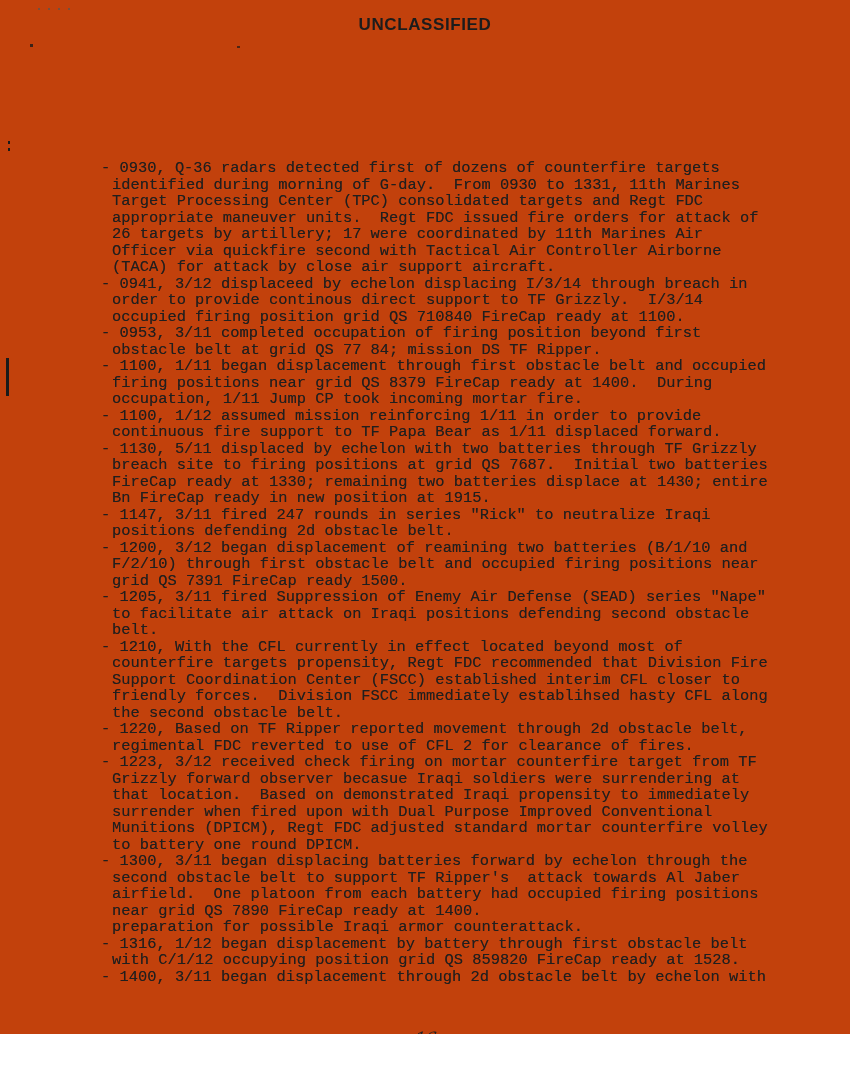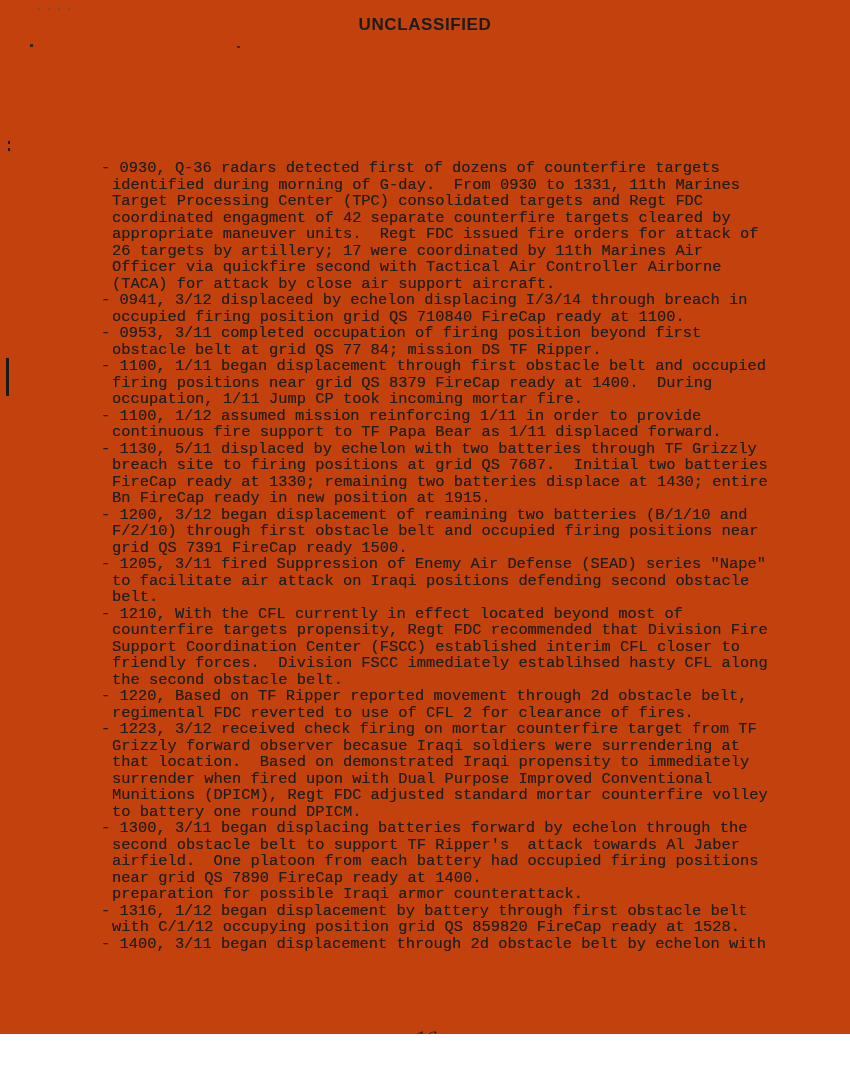--- a/index.html
+++ b/index.html
@@ -64,48 +64,52 @@
 
 <div class="page">
 
   <div class="classification top">UNCLASSIFIED</div>
 
   <div class="log">
       <div class="entry">
         <div class="line">- 0930, Q-36 radars detected first of dozens of counterfire targets</div>
         <div class="line cont">identified during morning of G-day.  From 0930 to 1331, 11th Marines</div>
         <div class="line cont">Target Processing Center (TPC) consolidated targets and Regt FDC</div>
-        <div class="line cont">coordinated engagment of 42 separate counterfire targets cleared by</div>
         <div class="line cont">appropriate maneuver units.  Regt FDC issued fire orders for attack of</div>
         <div class="line cont">26 targets by artillery; 17 were coordinated by 11th Marines Air</div>
         <div class="line cont">Officer via quickfire second with Tactical Air Controller Airborne</div>
         <div class="line cont">(TACA) for attack by close air support aircraft.</div>
       </div>
       <div class="entry">
         <div class="line">- 0941, 3/12 displaceed by echelon displacing I/3/14 through breach in</div>
+        <div class="line cont">order to provide continous direct support to TF Grizzly.  I/3/14</div>
         <div class="line cont">occupied firing position grid QS 710840 FireCap ready at 1100.</div>
       </div>
       <div class="entry">
         <div class="line">- 0953, 3/11 completed occupation of firing position beyond first</div>
         <div class="line cont">obstacle belt at grid QS 77 84; mission DS TF Ripper.</div>
       </div>
       <div class="entry">
         <div class="line">- 1100, 1/11 began displacement through first obstacle belt and occupied</div>
         <div class="line cont">firing positions near grid QS 8379 FireCap ready at 1400.  During</div>
         <div class="line cont">occupation, 1/11 Jump CP took incoming mortar fire.</div>
       </div>
       <div class="entry">
         <div class="line">- 1100, 1/12 assumed mission reinforcing 1/11 in order to provide</div>
         <div class="line cont">continuous fire support to TF Papa Bear as 1/11 displaced forward.</div>
       </div>
       <div class="entry">
         <div class="line">- 1130, 5/11 displaced by echelon with two batteries through TF Grizzly</div>
         <div class="line cont">breach site to firing positions at grid QS 7687.  Initial two batteries</div>
         <div class="line cont">FireCap ready at 1330; remaining two batteries displace at 1430; entire</div>
         <div class="line cont">Bn FireCap ready in new position at 1915.</div>
+      </div>
+      <div class="entry">
+        <div class="line">- 1147, 3/11 fired 247 rounds in series "Rick" to neutralize Iraqi</div>
+        <div class="line cont">positions defending 2d obstacle belt.</div>
       </div>
       <div class="entry">
         <div class="line">- 1200, 3/12 began displacement of reamining two batteries (B/1/10 and</div>
         <div class="line cont">F/2/10) through first obstacle belt and occupied firing positions near</div>
         <div class="line cont">grid QS 7391 FireCap ready 1500.</div>
       </div>
       <div class="entry">
         <div class="line">- 1205, 3/11 fired Suppression of Enemy Air Defense (SEAD) series "Nape"</div>
         <div class="line cont">to facilitate air attack on Iraqi positions defending second obstacle</div>
         <div class="line cont">belt.</div>

